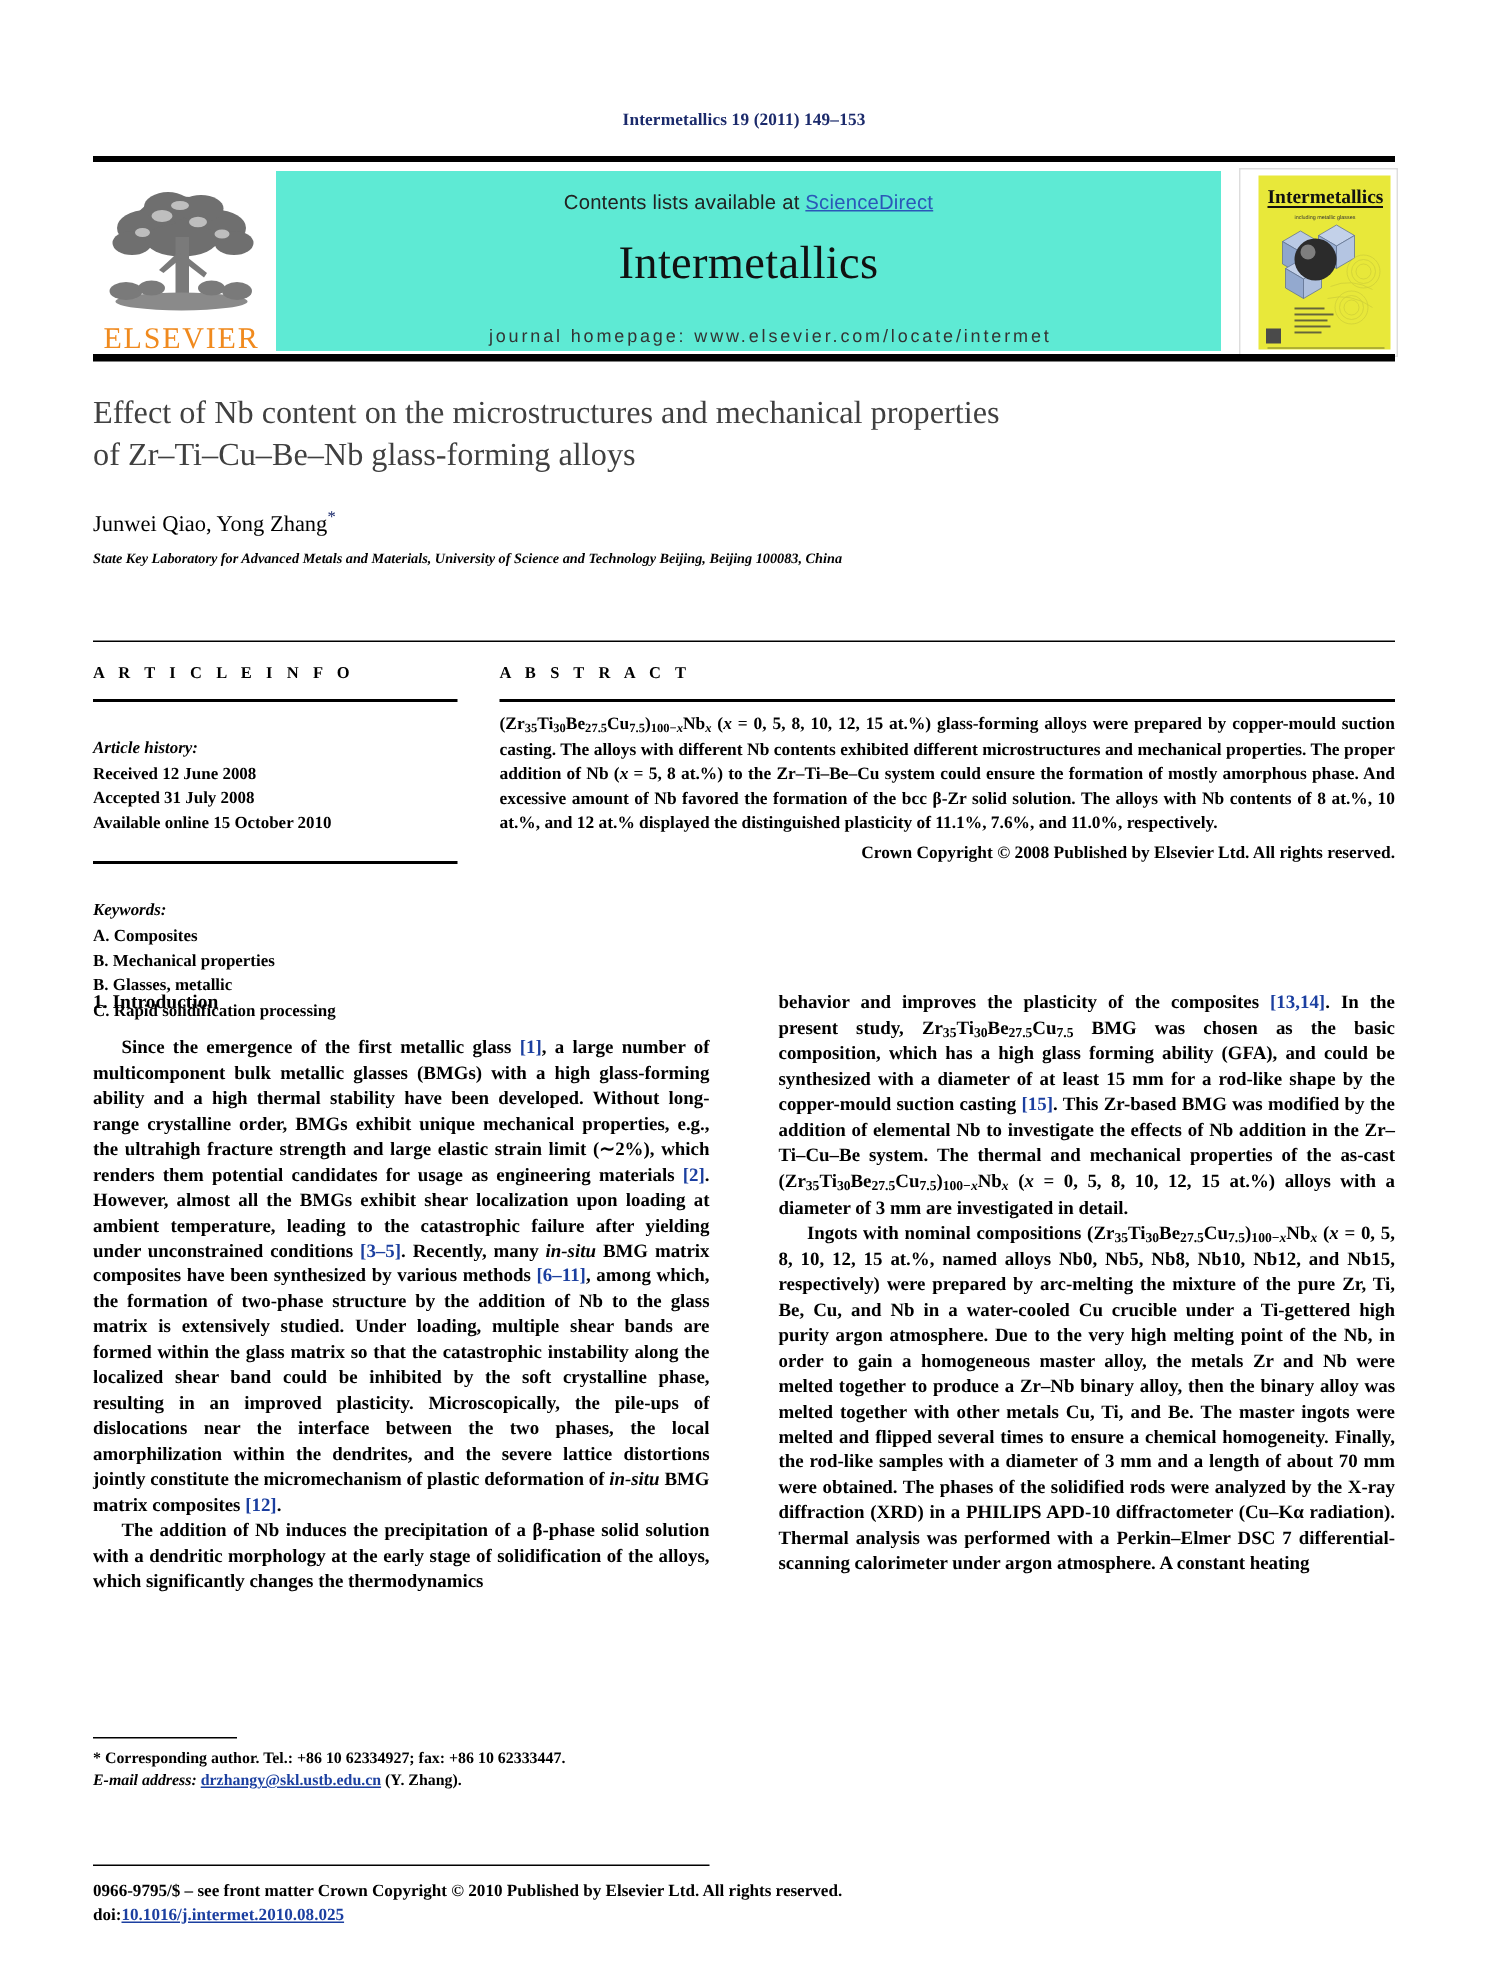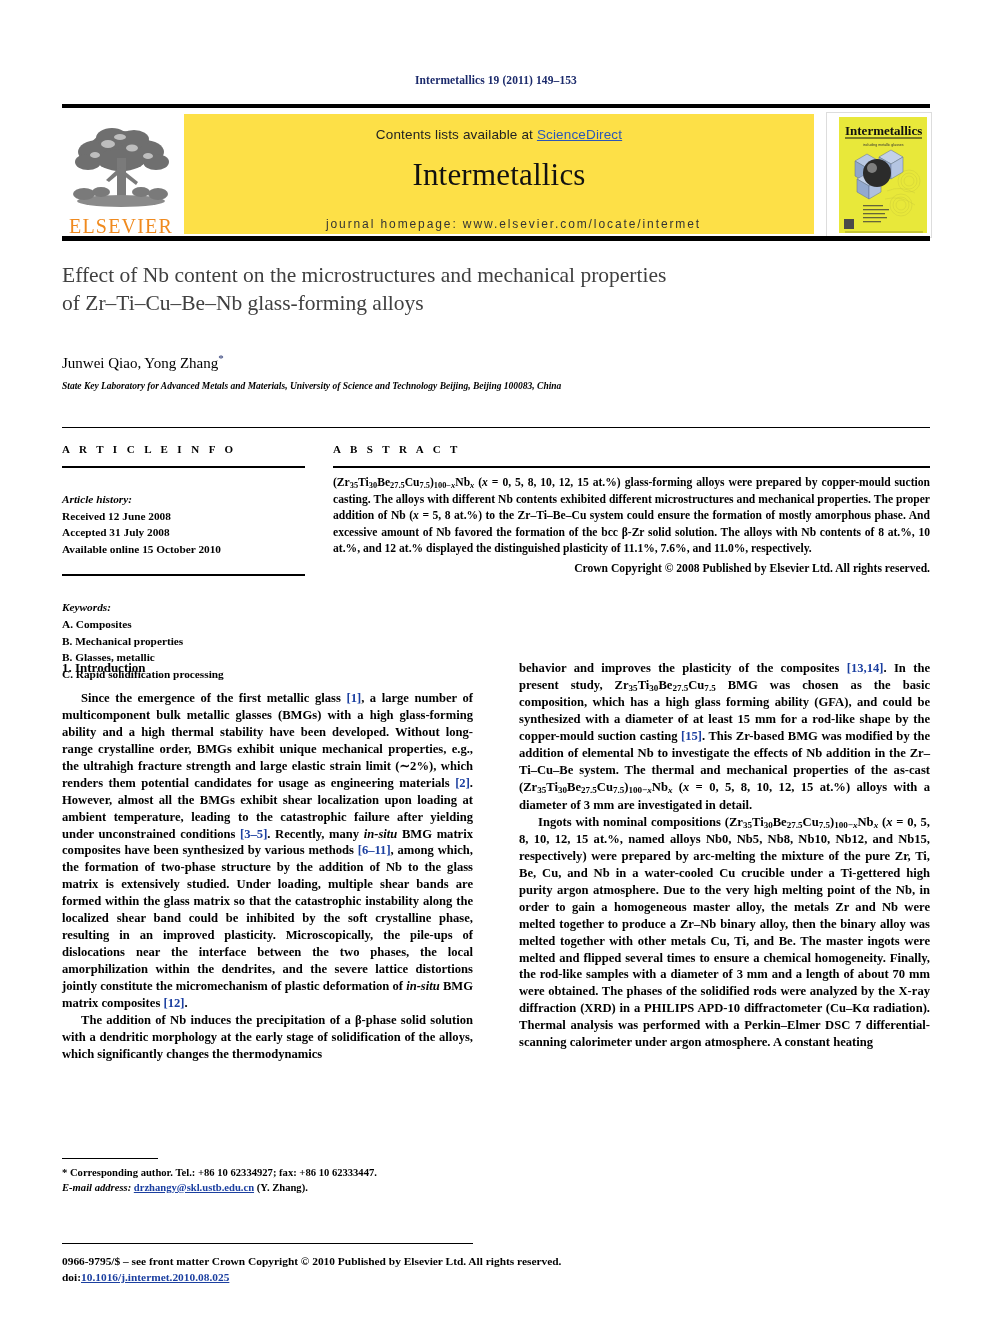--- a/index.html
+++ b/index.html
@@ -79,21 +79,21 @@
     color: #F08A1E;
     line-height: 1;
     margin-top: 2px;
   }
   .banner {
     position: absolute;
     top: 10px;
     left: 122px;
     width: 630px;
     height: 120px;
-    background: #fde047;
+    background: #5eead4;
     text-align: center;
   }
   .contents-line {
     font-family: "Liberation Sans", sans-serif;
     font-size: 13.5px;
     color: #222;
     padding-top: 13px;
     letter-spacing: 0.15px;
   }
   .contents-line .sd-link {
@@ -136,21 +136,21 @@
     font-family: "Liberation Serif", serif;
     font-size: 21.5px;
     line-height: 1.30;
     color: #404040;
     margin: 0;
     font-weight: normal;
   }
   .authors {
     font-family: "Liberation Serif", serif;
     font-size: 15px;
-    margin-top: 34px;
+    margin-top: 21px;
     color: #000;
   }
   .authors .star {
     color: #1b2a6b;
     font-size: 11px;
     vertical-align: super;
   }
   .affiliation {
     font-family: Liberation Serif, serif;
     font-style: italic;

